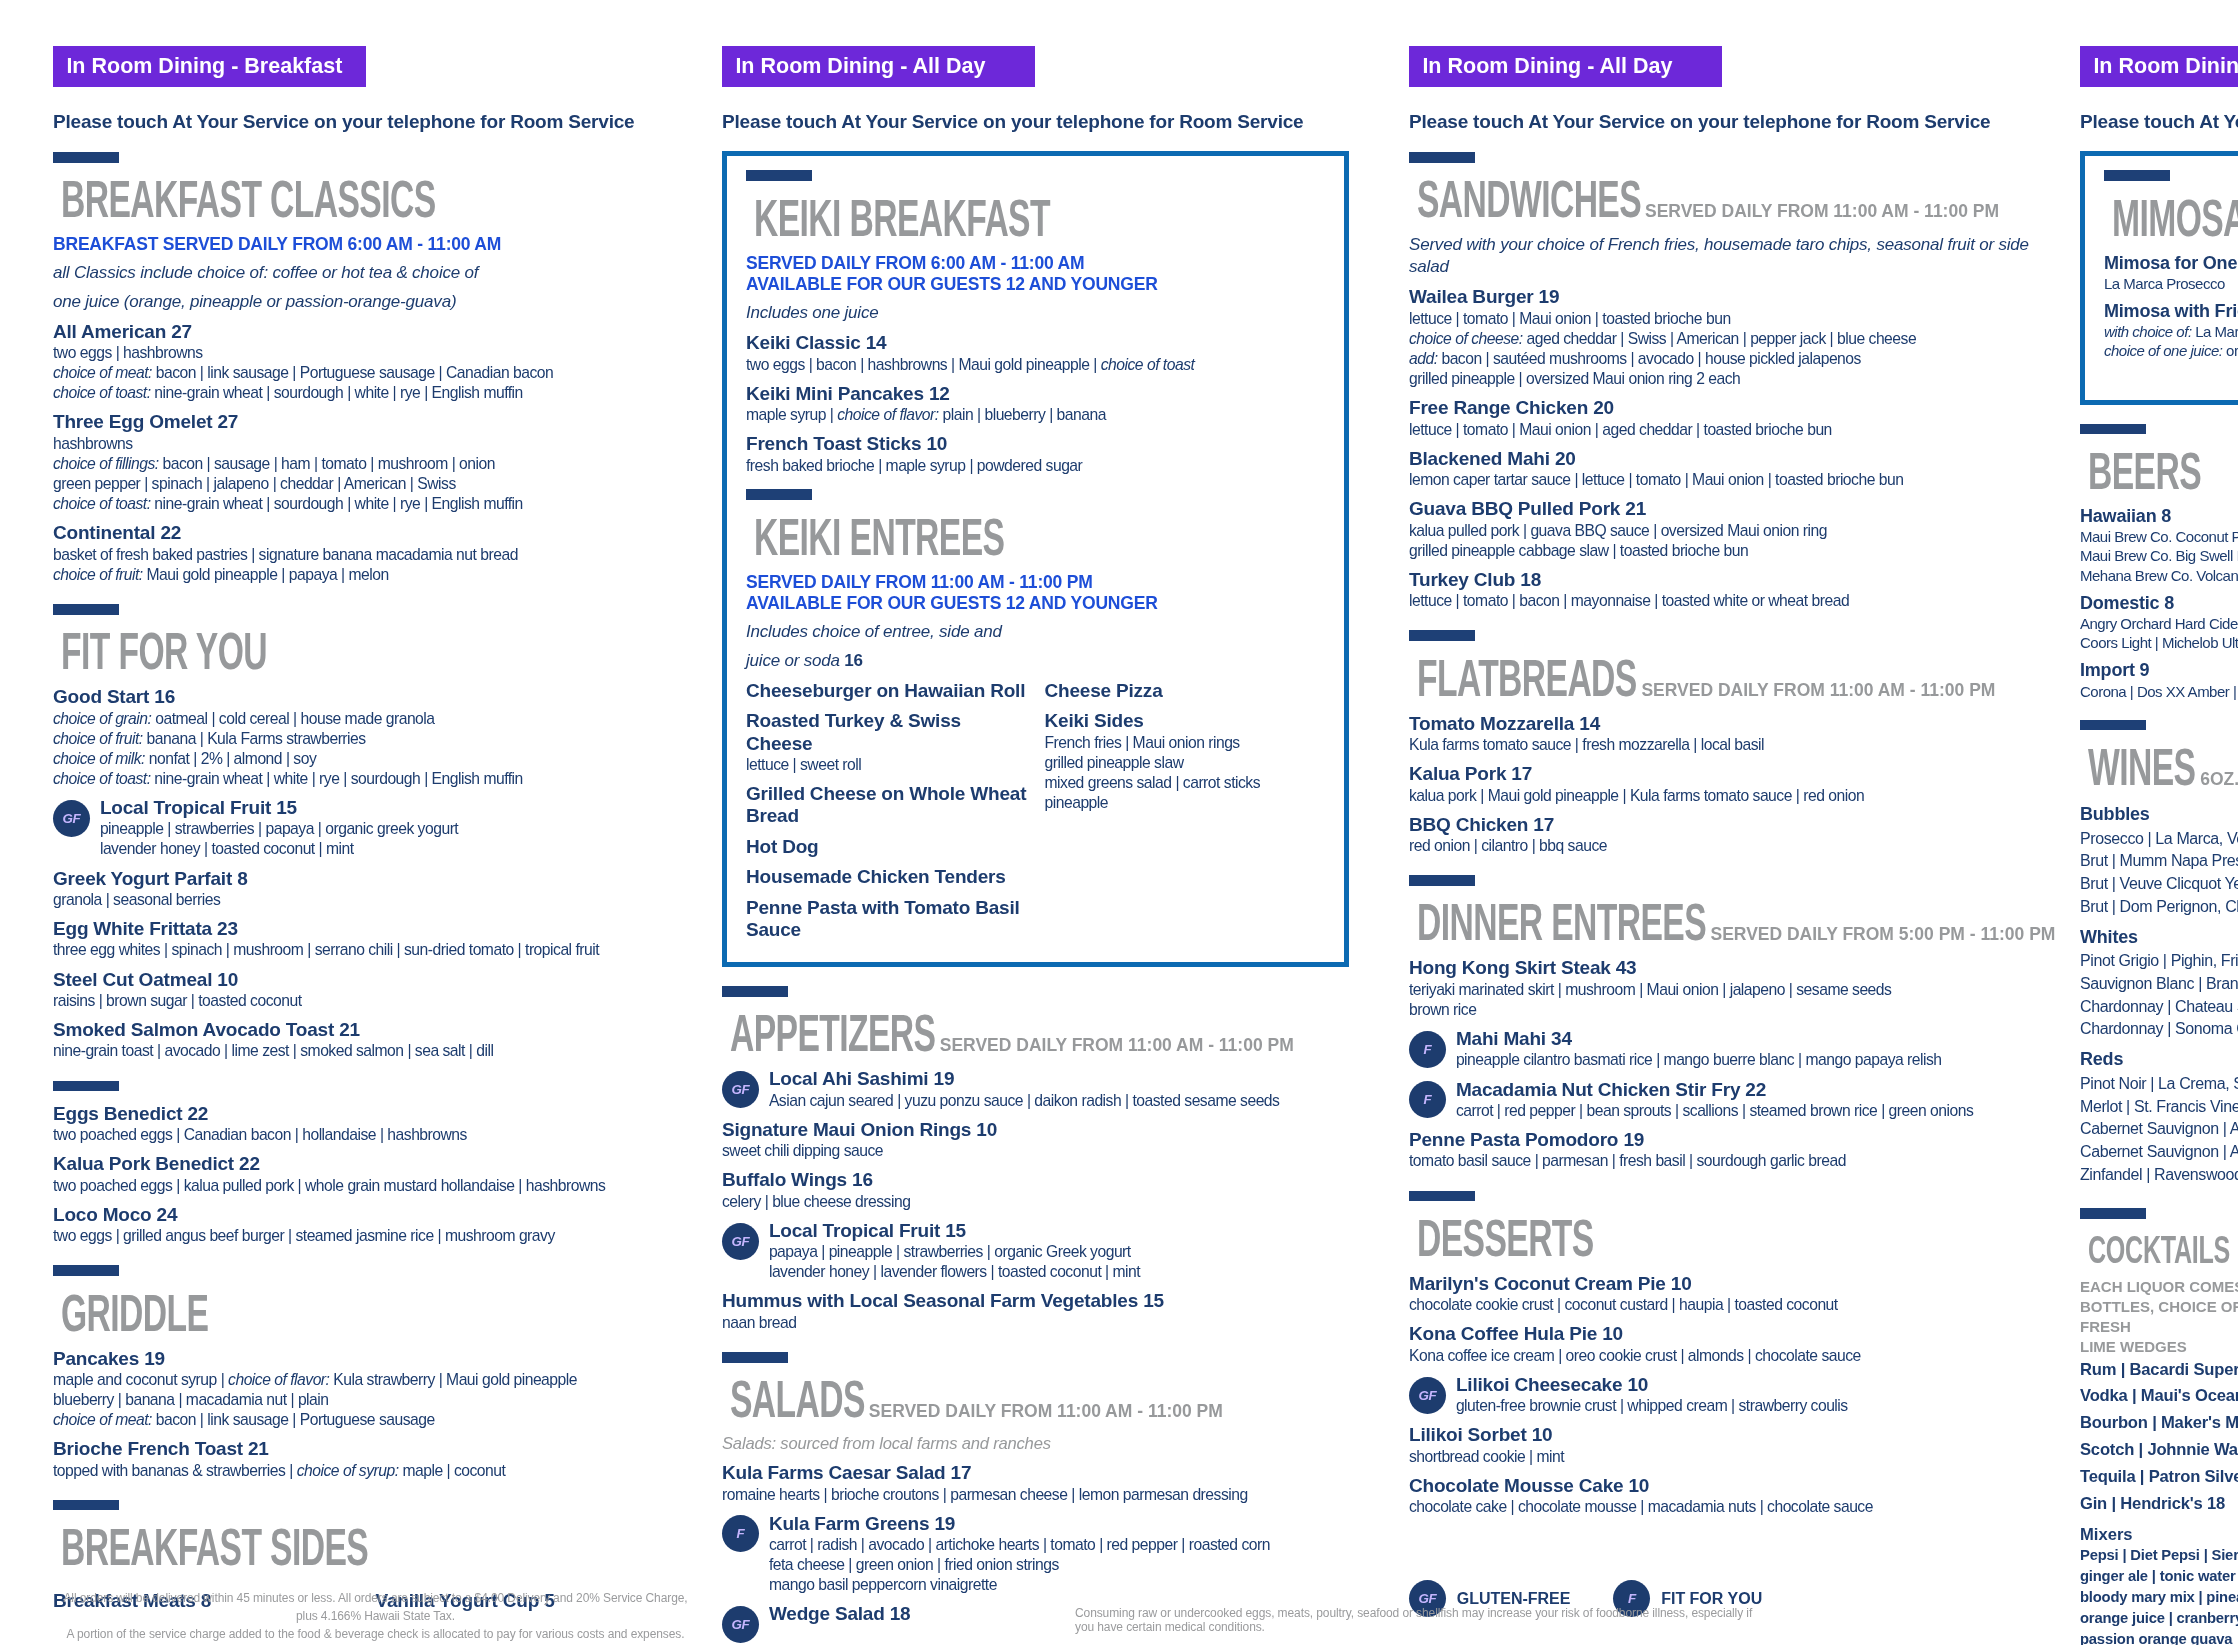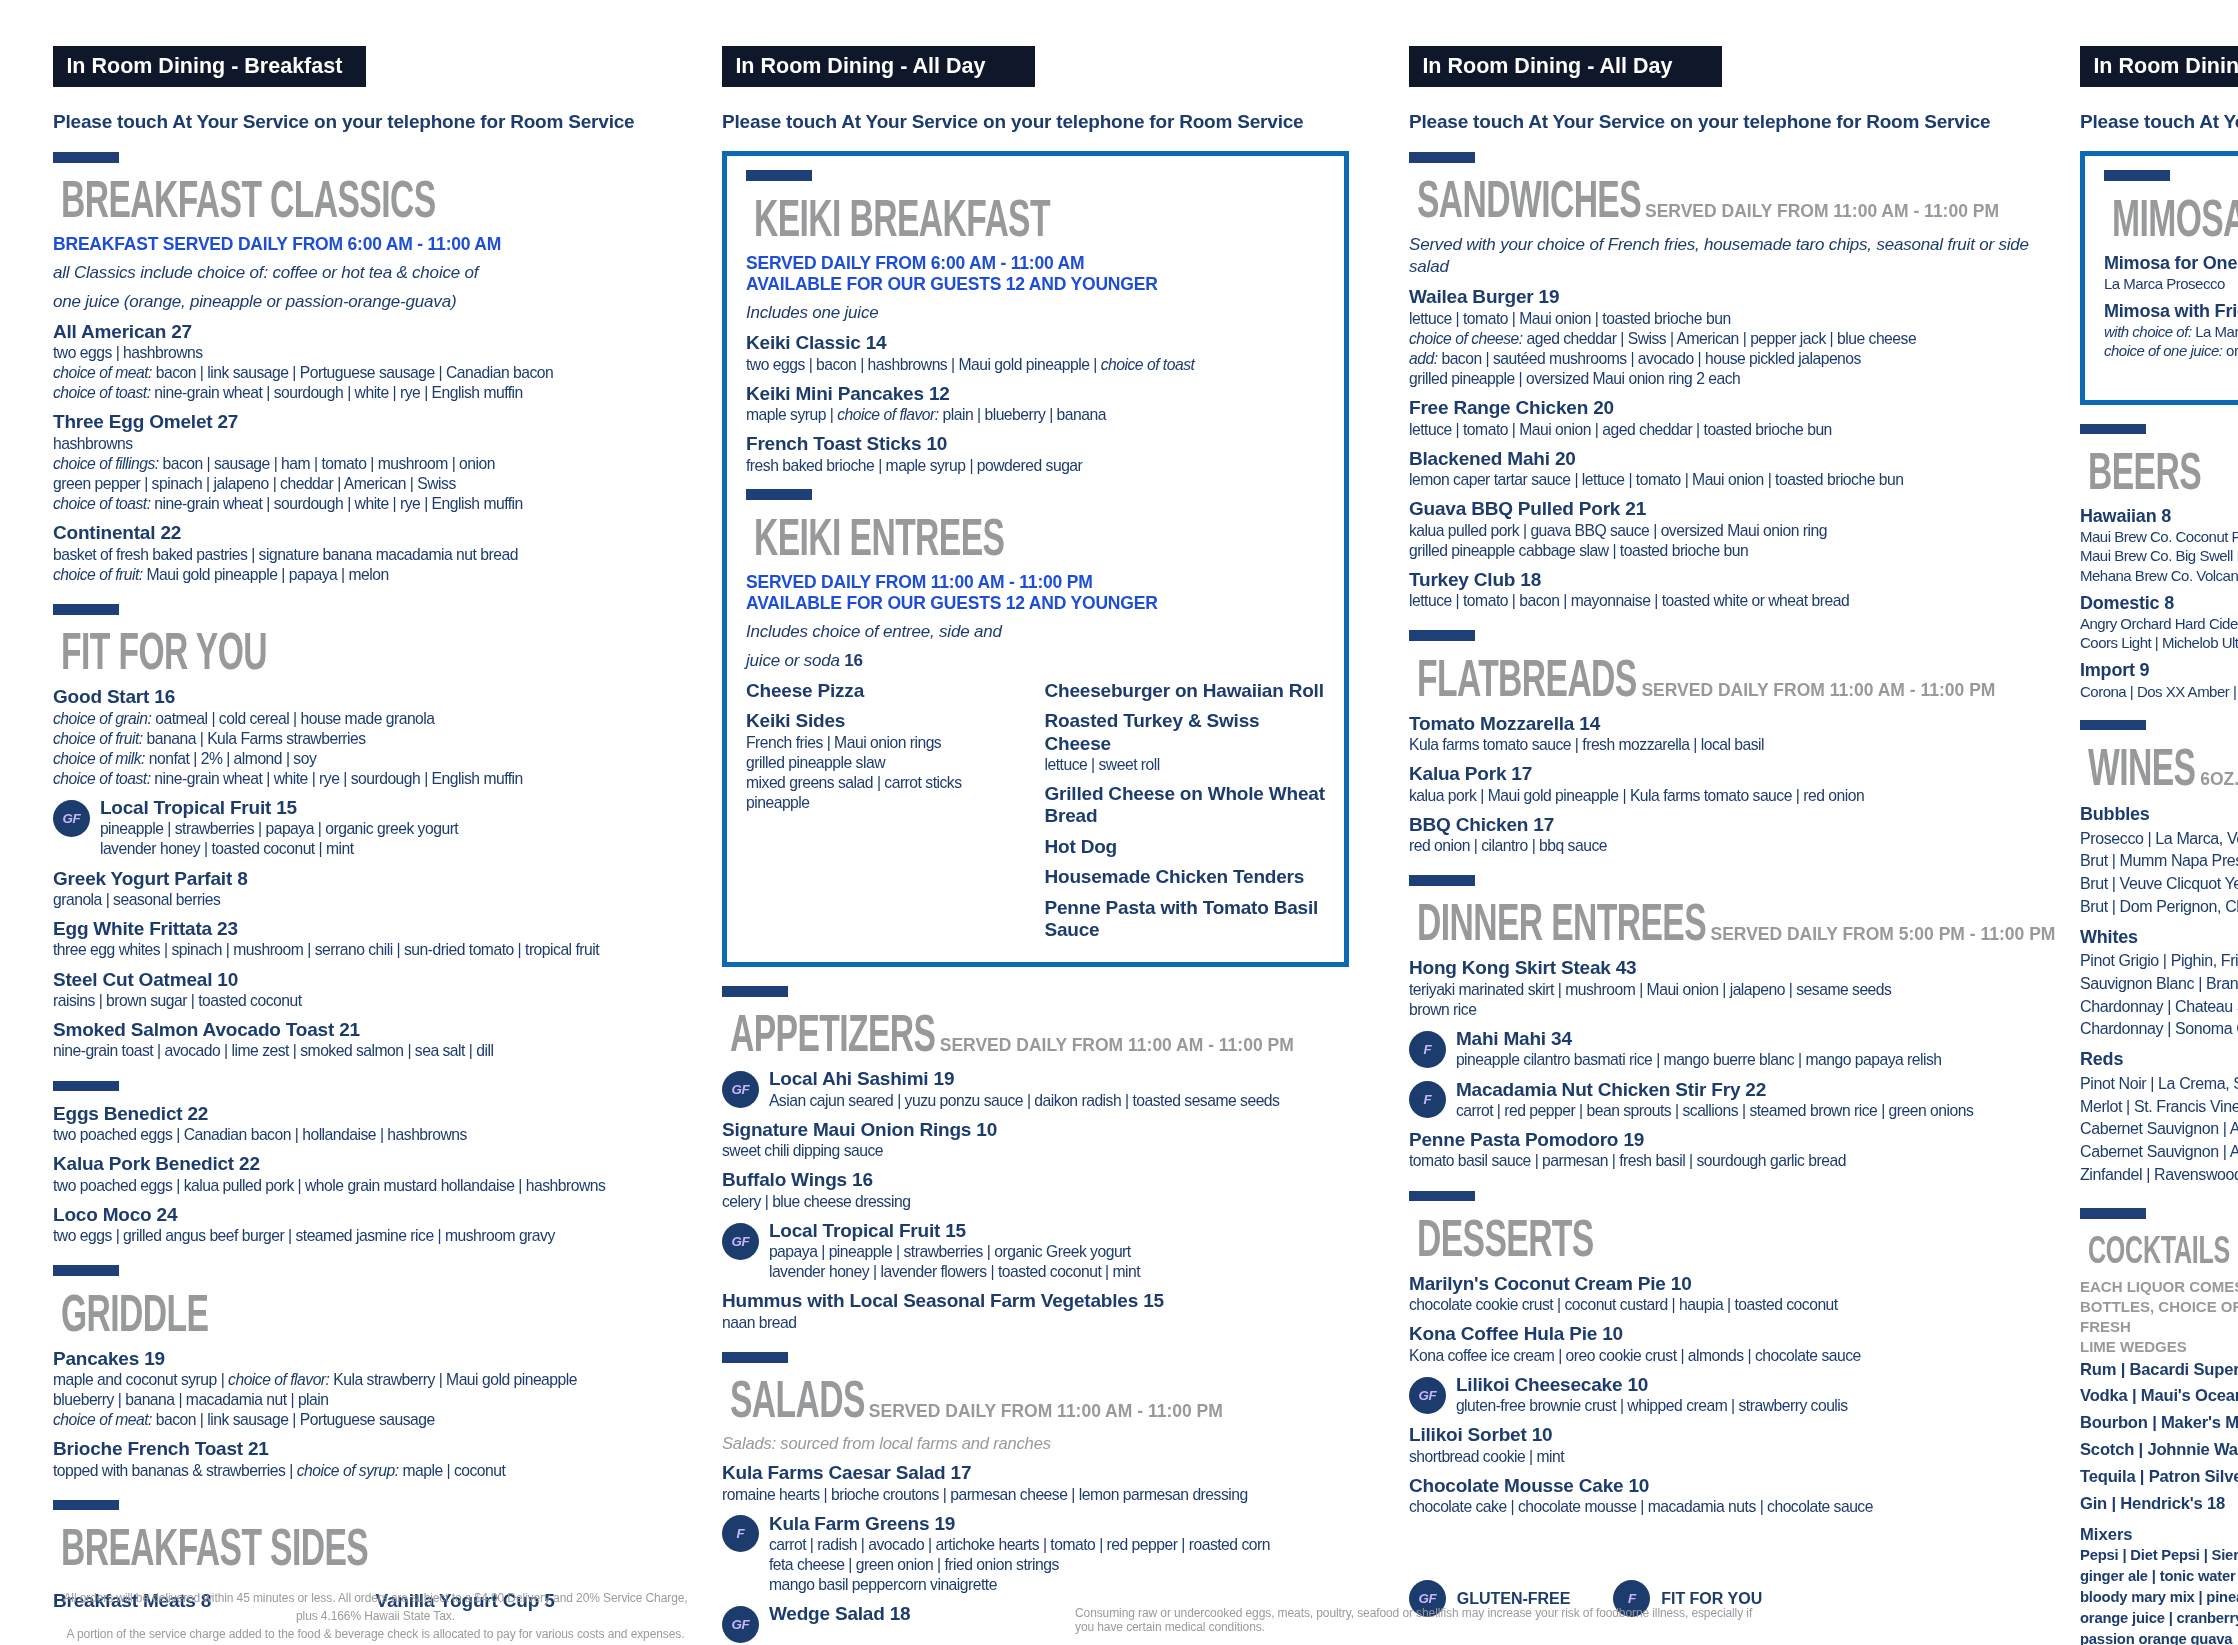--- a/index.html
+++ b/index.html
@@ -3,21 +3,21 @@
 <meta charset="utf-8">
 <style>
   html,body{margin:0;padding:0;}
   body{width:2720px;height:1645px;background:#ffffff;overflow:hidden;
        font-family:"Liberation Sans",sans-serif;color:#1d3c6e;position:relative;}
   .col{position:absolute;top:46px;}
   #col-breakfast{left:53px;width:627px;}
   #col-allday1{left:722px;width:627px;}
   #col-allday2{left:1409px;width:632px;}
   #col-beverages{left:2080px;width:613px;}
-  .hdr-bar{display:inline-block;background:#0f172a;color:#ffffff;font-weight:700;
+  .hdr-bar{display:inline-block;background:#6d28d9;color:#ffffff;font-weight:700;
            font-size:21.5px;line-height:41px;padding:0 17px 0 13.4px;min-width:313px;box-sizing:border-box;}
   .subhdr{font-size:19px;font-weight:700;margin-top:24px;letter-spacing:-0.2px;}
   .dash{width:66px;height:10.7px;background:#1e4076;margin:19px 0 11.6px;}
   .box{border:5.8px solid #0c6ab2;padding:0.9px 19px 20.6px;margin-top:18px;}
   .box .dash{margin-top:13.4px;}
   .mimosa-box{padding-bottom:39px;}
   .sec-head{margin:0 8px 8px;white-space:nowrap;}
   .sec-title{display:inline-block;transform:scaleX(0.66);transform-origin:left center;
              font-size:51px;font-weight:700;color:#97999b;letter-spacing:-0.9px;line-height:1.02;}
   .sec-note{font-size:17.5px;color:#97999b;font-weight:700;margin-left:4.5px;}
@@ -185,49 +185,49 @@
         <div class="section">
           <div class="dash"></div>
           <div class="sec-head"><span class="cond sec-title" style="margin-right: -129px;">KEIKI ENTREES</span></div>
           <div class="gray-line">SERVED DAILY FROM 11:00 AM - 11:00 PM</div>
           <div class="gray-line">AVAILABLE FOR OUR GUESTS 12 AND YOUNGER</div>
           <div class="note"><i>Includes choice of entree, side and</i></div>
           <div class="note"><i>juice or soda</i> <b>16</b></div>
           <div class="two-col">
             <div>
               <div class="item">
+                <div class="item-name"><span>Cheeseburger on Hawaiian Roll</span></div>
+              </div>
+              <div class="item">
+                <div class="item-name"><span>Roasted Turkey &amp; Swiss Cheese</span></div>
+                <div class="item-desc">lettuce | sweet roll</div>
+              </div>
+              <div class="item">
+                <div class="item-name"><span>Grilled Cheese on Whole Wheat Bread</span></div>
+              </div>
+              <div class="item">
+                <div class="item-name"><span>Hot Dog</span></div>
+              </div>
+              <div class="item">
+                <div class="item-name"><span>Housemade Chicken Tenders</span></div>
+              </div>
+              <div class="item">
+                <div class="item-name"><span>Penne Pasta with Tomato Basil Sauce</span></div>
+              </div>
+            </div>
+            <div>
+              <div class="item">
                 <div class="item-name"><span>Cheese Pizza</span></div>
               </div>
               <div class="item">
                 <div class="item-name"><span>Keiki Sides</span></div>
                 <div class="item-desc">French fries | Maui onion rings</div>
                 <div class="item-desc">grilled pineapple slaw</div>
                 <div class="item-desc">mixed greens salad | carrot sticks</div>
                 <div class="item-desc">pineapple</div>
-              </div>
-            </div>
-            <div>
-              <div class="item">
-                <div class="item-name"><span>Cheeseburger on Hawaiian Roll</span></div>
-              </div>
-              <div class="item">
-                <div class="item-name"><span>Roasted Turkey &amp; Swiss Cheese</span></div>
-                <div class="item-desc">lettuce | sweet roll</div>
-              </div>
-              <div class="item">
-                <div class="item-name"><span>Grilled Cheese on Whole Wheat Bread</span></div>
-              </div>
-              <div class="item">
-                <div class="item-name"><span>Hot Dog</span></div>
-              </div>
-              <div class="item">
-                <div class="item-name"><span>Housemade Chicken Tenders</span></div>
-              </div>
-              <div class="item">
-                <div class="item-name"><span>Penne Pasta with Tomato Basil Sauce</span></div>
               </div>
             </div>
           </div>
         </div>
       </div><div class="section">
         <div class="dash"></div>
         <div class="sec-head"><span class="cond sec-title" style="margin-right: -106px;">APPETIZERS</span><span class="sec-note">SERVED DAILY FROM 11:00 AM - 11:00 PM</span></div>
         <div class="badge-row item">
           <span class="badge">GF</span>
           <div class="badge-body">

